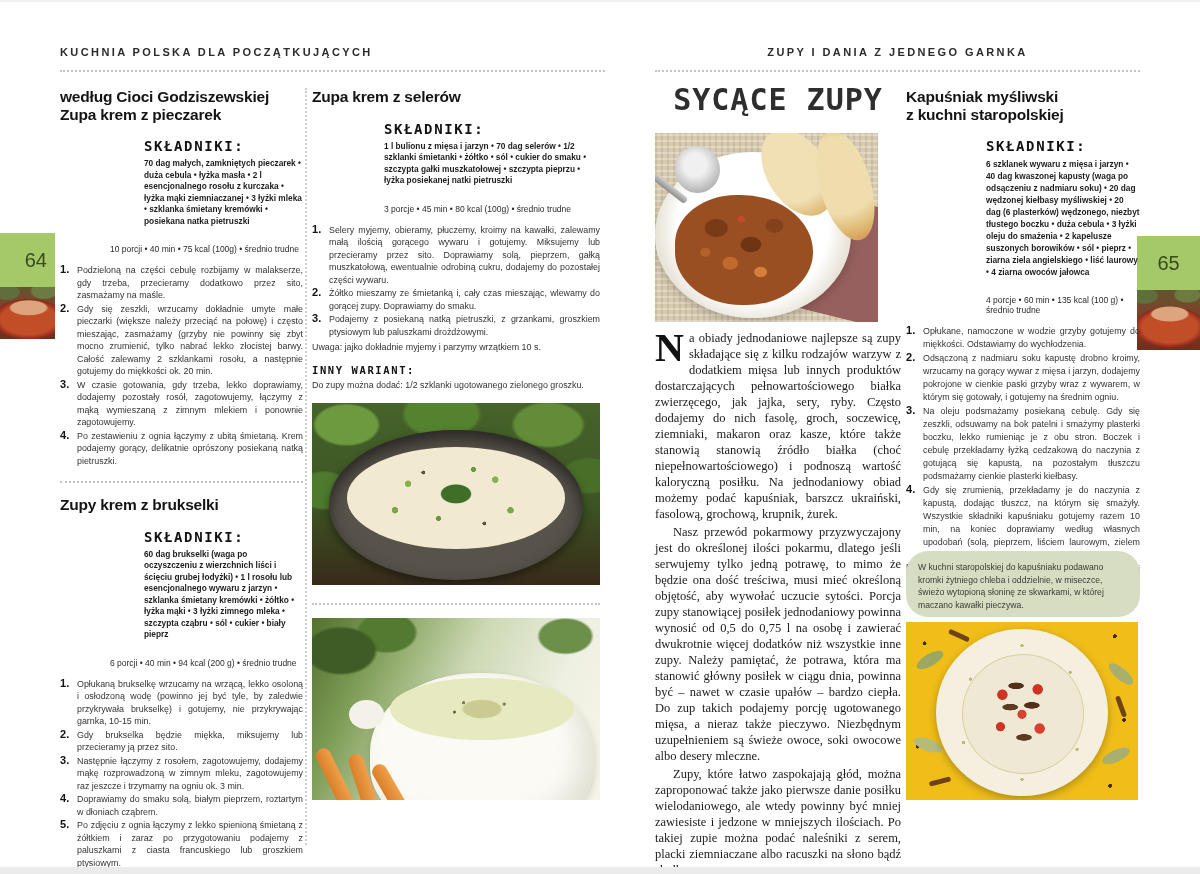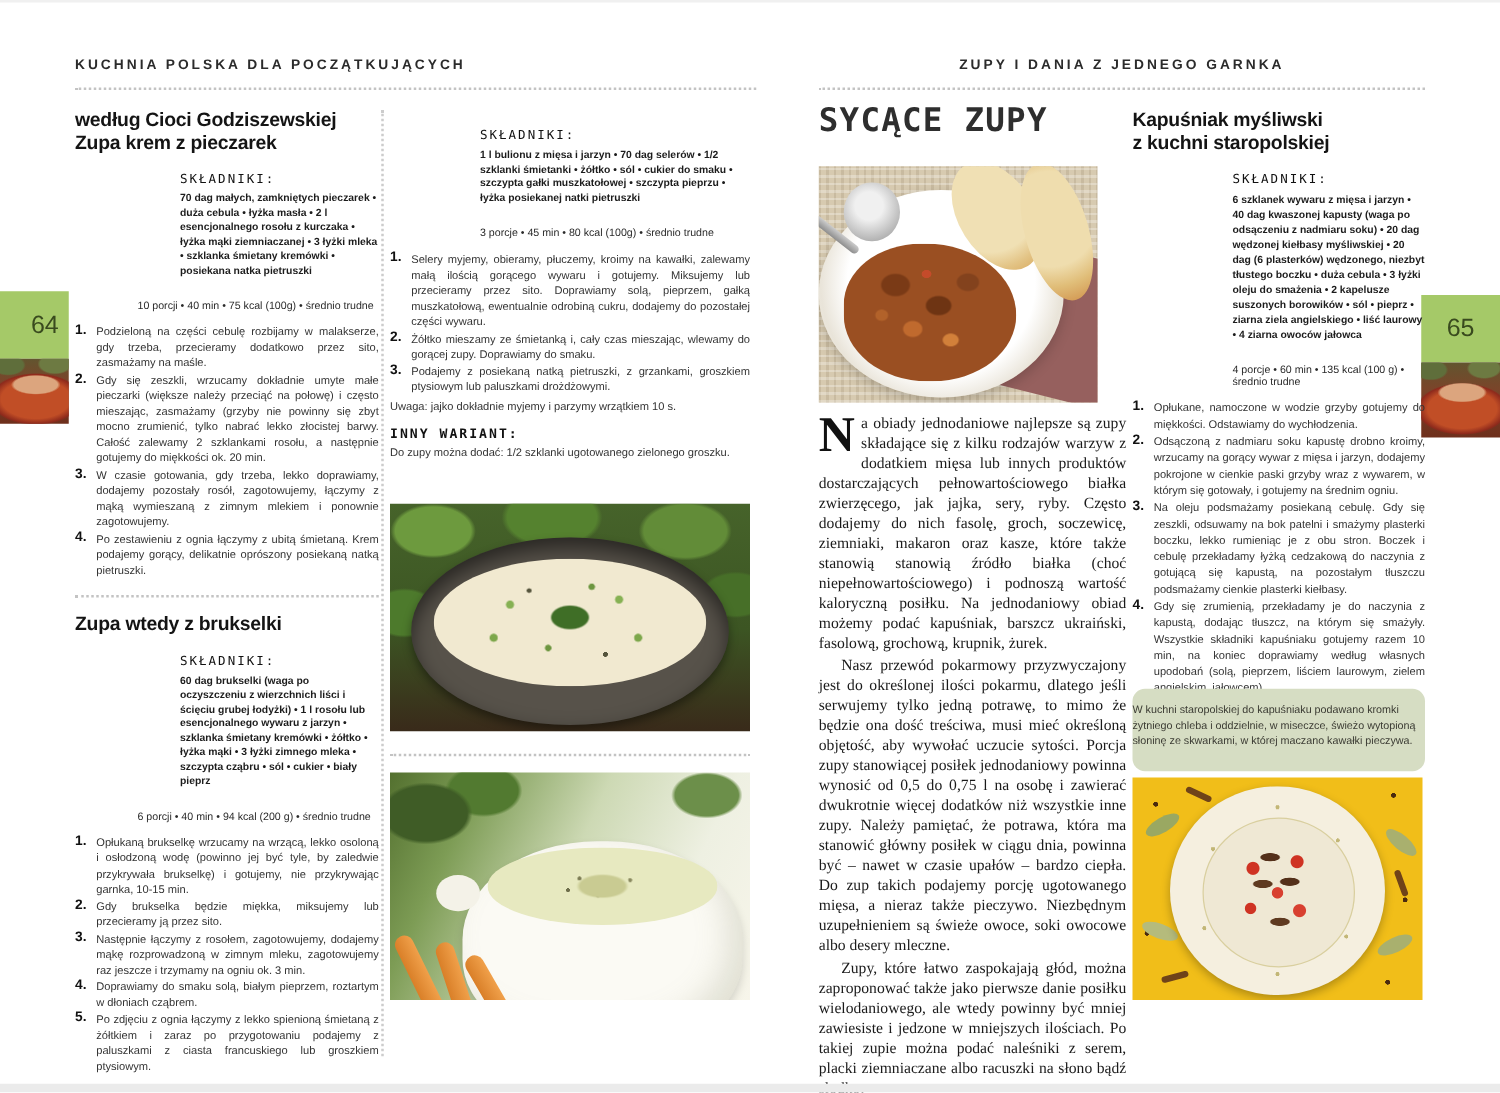--- a/index.html
+++ b/index.html
@@ -32,21 +32,21 @@
 
   .recipe-title{
     font-size:15.5px;line-height:17.5px;font-weight:bold;color:#141414;letter-spacing:-0.2px;margin:0;
   }
   .recipe-title span{display:block;}
   .ing-block{margin-top:15px;}
   #col1 .ing-block{margin-left:84px;width:158px;}
   #col2 .ing-block{margin-left:72px;width:216px;}
   #col4 .ing-block{margin-left:80px;width:154px;}
   .ing-label{
-    font-family:"DejaVu Sans Mono",monospace;font-weight:normal;font-size:10px;letter-spacing:1.6px;color:#111;
+    font-family:"DejaVu Sans Mono",monospace;font-weight:bold;font-size:14px;letter-spacing:1.6px;color:#111;
     margin:0 0 4px 0;
   }
   .ing-text{font-size:8.3px;font-weight:bold;line-height:11.5px;color:#1c1c1c;margin:0;}
   #col4 .ing-text{line-height:12px;}
   .meta{font-size:8.5px;color:#2a2a2a;margin:0;}
   #col1 .meta,{text-align:left;}
   .meta-wrap{margin-top:17px;}
   #col2 .meta-wrap{margin-left:72px;}
   #col4 .meta-wrap{margin-left:80px;}
   #col1 .meta-wrap{margin-left:50px;}
@@ -63,22 +63,22 @@
   .note{font-size:8.9px;line-height:12.5px;color:#333;margin:3px 0 0 0;}
   .variant-label{
     font-family:"DejaVu Sans Mono",monospace;font-weight:bold;font-size:10.5px;letter-spacing:1.6px;color:#111;
     margin:10px 0 3px 0;
   }
   .flow-rule{height:0;border-top:2px dotted #c3c3c3;margin:14px 0 13px 0;}
 
   
   #section-title{
     position:absolute;left:655px;top:82px;width:246px;
-    font-family:"DejaVu Sans Mono",monospace;font-weight:bold;font-size:26px;letter-spacing:1px;
-    color:#2e2e2e;white-space:nowrap;
+    font-family:"DejaVu Sans Mono",monospace;font-weight:bold;font-size:30px;letter-spacing:1px;
+    color:#2e2e2e;white-space:nowrap;text-align:center;
   }
 
   
   #col3 p{
     font-family:"Liberation Serif",serif;font-size:12.5px;line-height:16px;text-align:justify;
     color:#1a1a1a;margin:0 0 0 0;
   }
   #col3 p + p{text-indent:18px;margin-top:2px;}
   .dropcap{
     float:left;font-family:"Liberation Serif",serif;font-size:40px;line-height:32px;
@@ -89,21 +89,21 @@
   .page-tab{
     position:absolute;background:#a5c968;color:#394a1e;
     font-size:20px;display:flex;align-items:center;
   }
   #tab-64{left:0;top:233px;width:55px;height:54px;justify-content:flex-end;padding-right:8px;box-sizing:border-box;}
   #tab-65{left:1137px;top:236px;width:63px;height:54px;justify-content:center;}
 
   
   #tip-box{
     position:absolute;left:906px;top:551px;width:234px;height:66px;box-sizing:border-box;
-    background:#d6ddc3;border-radius:10px;padding:10px 0;
+    background:#d6ddc3;border-radius:22px;padding:10px 12px;
   }
   #tip-box p{margin:0;font-size:8.6px;line-height:12.5px;color:#3c3c34;}
 
   
   .photo{position:absolute;overflow:hidden;}
   .photo *{position:absolute;}
 
   #ph-celery{left:312px;top:403px;width:288px;height:182px;
     background-image:
       radial-gradient(55px 35px at 12% 12%, #6d9a3e 0 55%, transparent 62%),
@@ -258,39 +258,42 @@
   <ol class="steps">
     <li>Podzieloną na części cebulę rozbijamy w malakserze, gdy trzeba, przecieramy dodatkowo przez sito, zasmażamy na maśle.</li>
     <li>Gdy się zeszkli, wrzucamy dokładnie umyte małe pieczarki (większe należy przeciąć na połowę) i często mieszając, zasmażamy (grzyby nie powinny się zbyt mocno zrumienić, tylko nabrać lekko złocistej barwy. Całość zalewamy 2 szklankami rosołu, a następnie gotujemy do miękkości ok. 20 min.</li>
     <li>W czasie gotowania, gdy trzeba, lekko doprawiamy, dodajemy pozostały rosół, zagotowujemy, łączymy z mąką wymieszaną z zimnym mlekiem i ponownie zagotowujemy.</li>
     <li>Po zestawieniu z ognia łączymy z ubitą śmietaną. Krem podajemy gorący, delikatnie oprószony posiekaną natką pietruszki.</li>
   </ol>
 
   <div class="flow-rule"></div>
 
   <h2 class="recipe-title">
-    <span>Zupa wtedy z brukselki</span>
+    <span>Zupy krem z brukselki</span>
   </h2>
   <div class="ing-block">
     <p class="ing-label">SKŁADNIKI:</p>
     <p class="ing-text">60 dag brukselki (waga po oczyszczeniu z wierzchnich liści i ścięciu grubej łodyżki) • 1 l rosołu lub esencjonalnego wywaru z jarzyn • szklanka śmietany kremówki • żółtko • łyżka mąki • 3 łyżki zimnego mleka • szczypta cząbru • sól • cukier • biały pieprz</p>
   </div>
   <div class="meta-wrap">
     <p class="meta">6 porcji • 40 min • 94 kcal (200 g) • średnio trudne</p>
   </div>
   <ol class="steps">
     <li>Opłukaną brukselkę wrzucamy na wrzącą, lekko osoloną i osłodzoną wodę (powinno jej być tyle, by zaledwie przykrywała brukselkę) i gotujemy, nie przykrywając garnka, 10-15 min.</li>
     <li>Gdy brukselka będzie miękka, miksujemy lub przecieramy ją przez sito.</li>
     <li>Następnie łączymy z rosołem, zagotowujemy, dodajemy mąkę rozprowadzoną w zimnym mleku, zagotowujemy raz jeszcze i trzymamy na ogniu ok. 3 min.</li>
     <li>Doprawiamy do smaku solą, białym pieprzem, roztartym w dłoniach cząbrem.</li>
     <li>Po zdjęciu z ognia łączymy z lekko spienioną śmietaną z żółtkiem i zaraz po przygotowaniu podajemy z paluszkami z ciasta francuskiego lub groszkiem ptysiowym.</li>
   </ol>
 </div>
 
 <div class="col" id="col2">
+  <h2 class="recipe-title">
+    <span>Zupa krem z selerów</span>
+  </h2>
   <div class="ing-block">
     <p class="ing-label">SKŁADNIKI:</p>
     <p class="ing-text">1 l bulionu z mięsa i jarzyn • 70 dag selerów • 1/2 szklanki śmietanki • żółtko • sól • cukier do smaku • szczypta gałki muszkatołowej • szczypta pieprzu • łyżka posiekanej natki pietruszki</p>
   </div>
   <div class="meta-wrap">
     <p class="meta">3 porcje • 45 min • 80 kcal (100g) • średnio trudne</p>
   </div>
   <ol class="steps">
     <li>Selery myjemy, obieramy, płuczemy, kroimy na kawałki, zalewamy małą ilością gorącego wywaru i gotujemy. Miksujemy lub przecieramy przez sito. Doprawiamy solą, pieprzem, gałką muszkatołową, ewentualnie odrobiną cukru, dodajemy do pozostałej części wywaru.</li>
     <li>Żółtko mieszamy ze śmietanką i, cały czas mieszając, wlewamy do gorącej zupy. Doprawiamy do smaku.</li>

